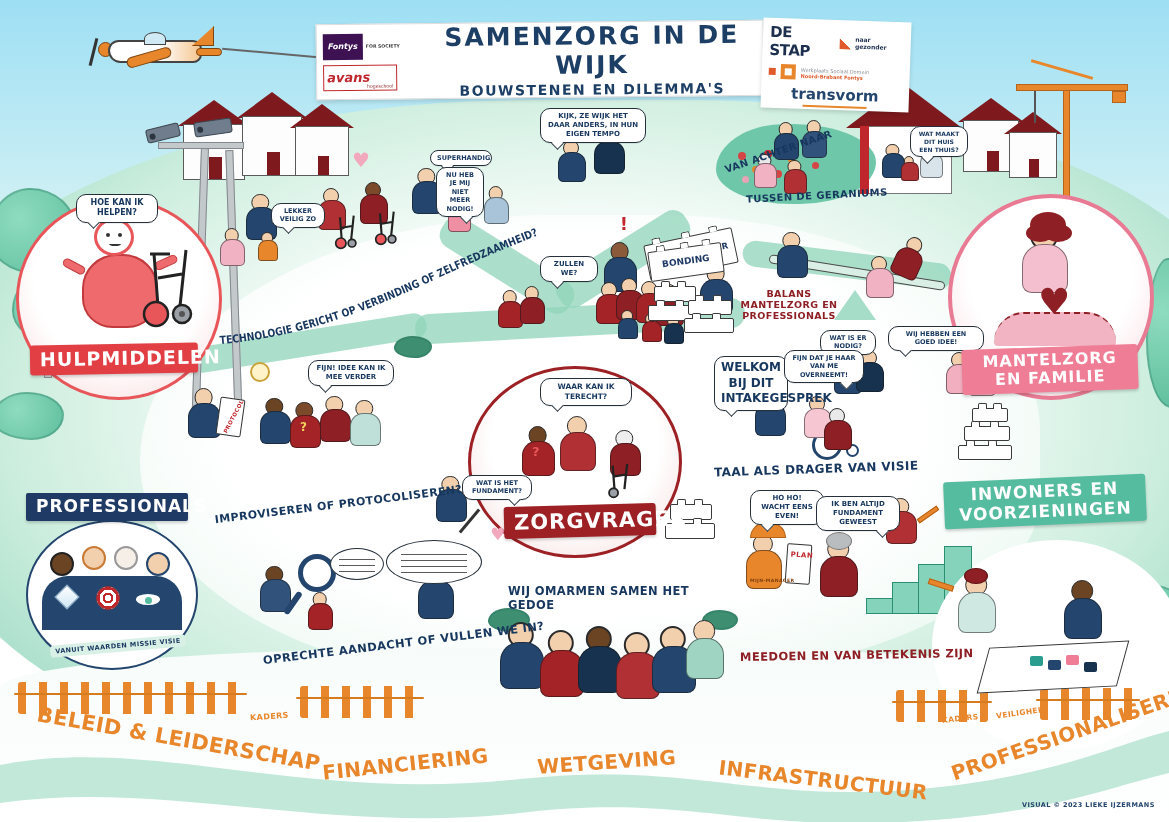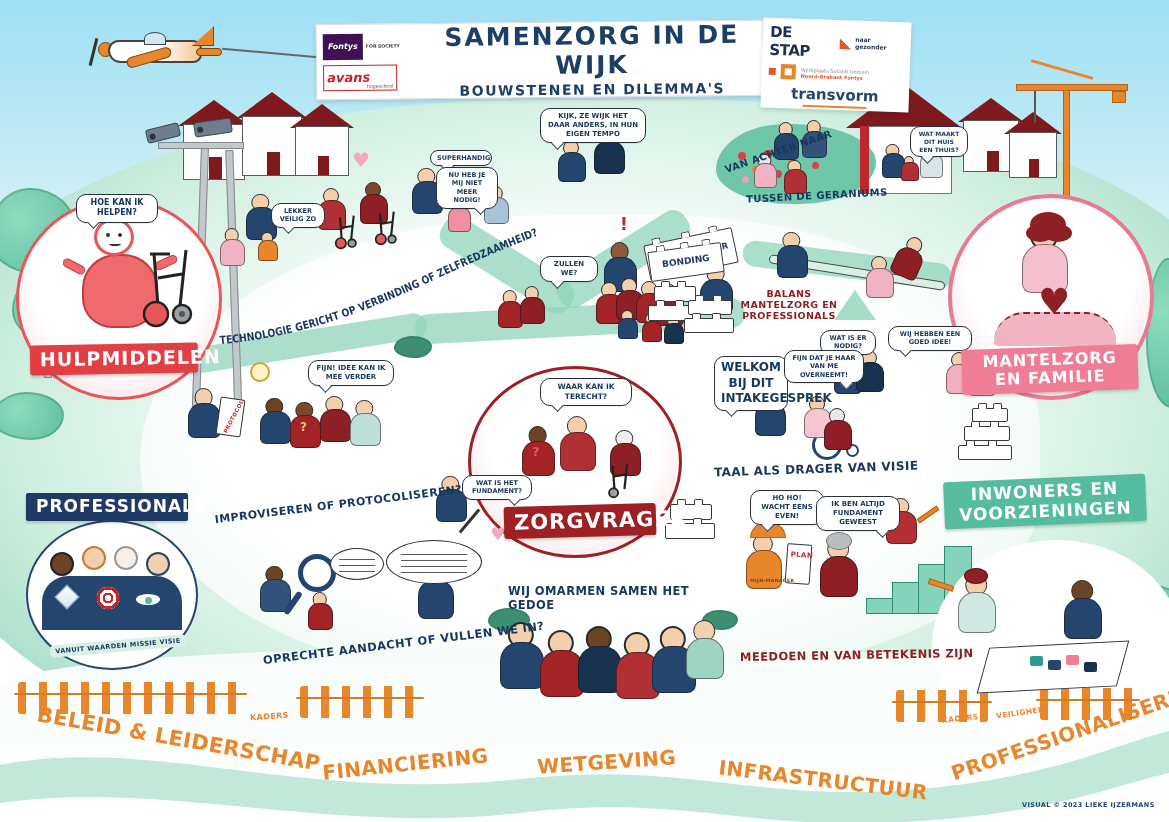--- a/index.html
+++ b/index.html
@@ -209,21 +209,21 @@
     <circle cx="20" cy="68" r="12" fill="#e8565a" stroke="#222" stroke-width="4"></circle>
     <circle cx="46" cy="68" r="9" fill="#9aa0a6" stroke="#222" stroke-width="4"></circle>
   </svg>
 <svg class="abs" style="left:372px;top:210px;z-index:5" width="28" height="36" viewBox="0 0 64 84">
     <path d="M18,8 L22,60 M50,4 L44,60 M22,32 L46,28" stroke="#222" stroke-width="5" fill="none"></path>
     <circle cx="20" cy="68" r="12" fill="#e8565a" stroke="#222" stroke-width="4"></circle>
     <circle cx="46" cy="68" r="9" fill="#9aa0a6" stroke="#222" stroke-width="4"></circle>
   </svg>
 <span class="heart" style="left:352px;top:150px;font-size:20px;color:#f2a8bd">♥</span>
 <div class="b" style="left:430px;top:150px;width:62px;font-size:6.5px">SUPERHANDIG</div>
-<div class="b tr" style="left:436px;top:167px;width:62px;font-size:6.5px">NU HEB JE MIJ NIET MEER NODIG!</div>
+<div class="b tr" style="left:436px;top:167px;width:48px;font-size:6.5px">NU HEB JE MIJ NIET MEER NODIG!</div>
 <div class="p" style="left:412px;top:168px;font-size:11px;--c:#24466e"></div>
 <div class="p" style="left:448px;top:198px;font-size:8px;--c:#ef8fa3;--s:#fde6ec"></div>
 <div class="p" style="left:484px;top:186px;font-size:9px;--c:#a9c4d8"></div>
 
 <div class="b" style="left:540px;top:108px;width:106px;font-size:7px">KIJK, ZE WIJK HET DAAR ANDERS, IN HUN EIGEN TEMPO</div>
 <div class="p" style="left:558px;top:140px;font-size:10px;--c:#24466e"></div>
 <div class="p" style="left:594px;top:128px;font-size:11px;--c:#17324f"></div>
 
 <div class="abs" style="left:716px;top:124px;width:160px;height:80px;background:#6fc7a9;border-radius:45% 55% 50% 50%/60% 50% 55% 45%;z-index:2"></div>
 <span class="dot" style="left:738px;top:152px;width:8px;height:8px;background:#d64545"></span>
@@ -292,21 +292,21 @@
 <div class="hand" style="left:733px;top:288px;width:112px;font-size:9.5px;color:#8e1f24;text-align:center;white-space:normal">BALANS MANTELZORG EN PROFESSIONALS</div>
 
 <div class="abs" style="left:948px;top:194px;width:206px;height:206px;border-radius:50%;border:4px solid #e87b93;background:radial-gradient(circle at 50% 38%,#fff 52%,#fad5de);z-index:3"></div>
 <span class="hair" style="left:1030px;top:212px;width:36px;height:26px;background:#8e1f24;box-shadow:-8px 8px 0 -4px #8e1f24,10px 8px 0 -4px #8e1f24"></span>
 <div class="p" style="left:1022px;top:222px;font-size:17px;--c:#f4bfce"></div>
 <div class="abs" style="left:994px;top:312px;width:122px;height:34px;background:#f2b3c2;border-radius:60px 60px 8px 8px;border-top:2px dashed #8e1f24;z-index:5"></div>
 <span class="heart" style="left:1038px;top:284px;font-size:36px">♥</span>
 <div class="lbl" style="left:962px;top:347px;width:176px;font-size:16px;background:#ef7d95;transform:rotate(-2deg)">MANTELZORG EN FAMILIE</div>
 
 <div class="b" style="left:820px;top:330px;width:56px;font-size:6.5px">WAT IS ER NODIG?</div>
-<div class="b" style="left:888px;top:326px;width:84px;font-size:6.5px">WIJ HEBBEN EEN GOED IDEE!</div>
+<div class="b" style="left:888px;top:326px;width:96px;font-size:6.5px">WIJ HEBBEN EEN GOED IDEE!</div>
 <div class="p" style="left:834px;top:352px;font-size:10px;--c:#24466e"></div>
 <div class="p" style="left:856px;top:350px;font-size:10px;--c:#17324f"></div>
 <div class="p" style="left:946px;top:352px;font-size:10px;--c:#f2afc0"></div>
 <div class="p" style="left:968px;top:354px;font-size:10px;--c:#f6c6d2"></div>
 
 <div class="b" style="left:714px;top:356px;width:74px;font-size:12px">WELKOM BIJ DIT INTAKEGESPREK</div>
 <div class="b tr" style="left:784px;top:350px;width:80px;font-size:6.5px">FIJN DAT JE HAAR VAN ME OVERNEEMT!</div>
 <div class="hand" style="left:746px;top:372px;font-size:12px">?!</div>
 <div class="p" style="left:755px;top:390px;font-size:11px;--c:#24466e"></div>
 <div class="p" style="left:804px;top:396px;font-size:10px;--c:#f6c6d2"></div>

